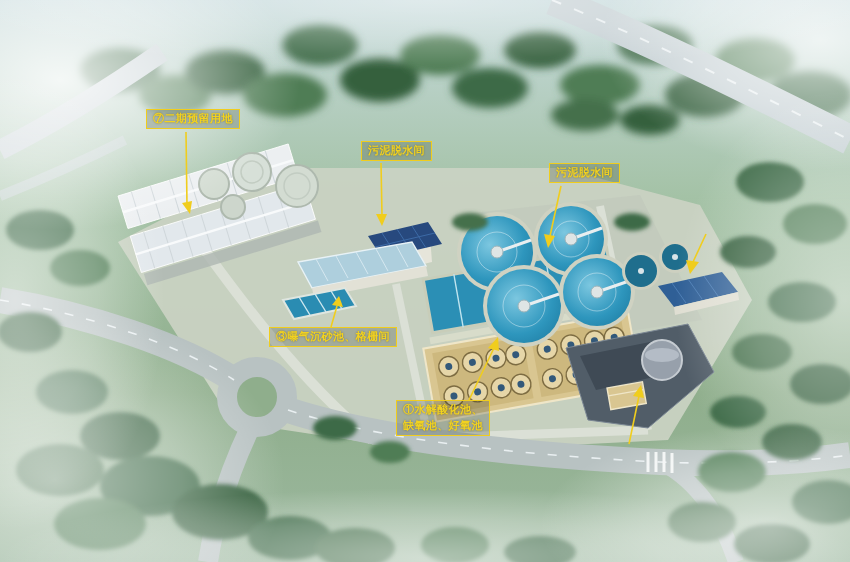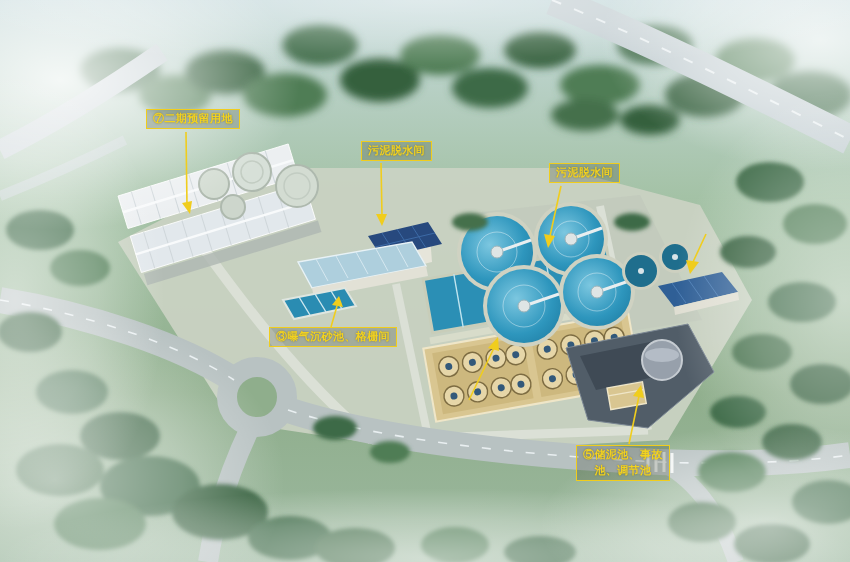--- a/index.html
+++ b/index.html
@@ -352,18 +352,18 @@
   </div>
   <div class="lbl lbl1">
     <span>污泥脱水间</span>
   </div>
   <div class="lbl lbl2">
     <span>污泥脱水间</span>
   </div>
   <div class="lbl lbl4">
     <span>③曝气沉砂池、格栅间</span>
   </div>
-  <div class="lbl lbl6">
-    <span>⑤储泥池、事故</span>
-    <span>池、调节池</span>
+  <div class="lbl lbl5">
+    <span>①水解酸化池、</span>
+    <span>缺氧池、好氧池</span>
   </div>
 
 </div>
 
 </body></html>

